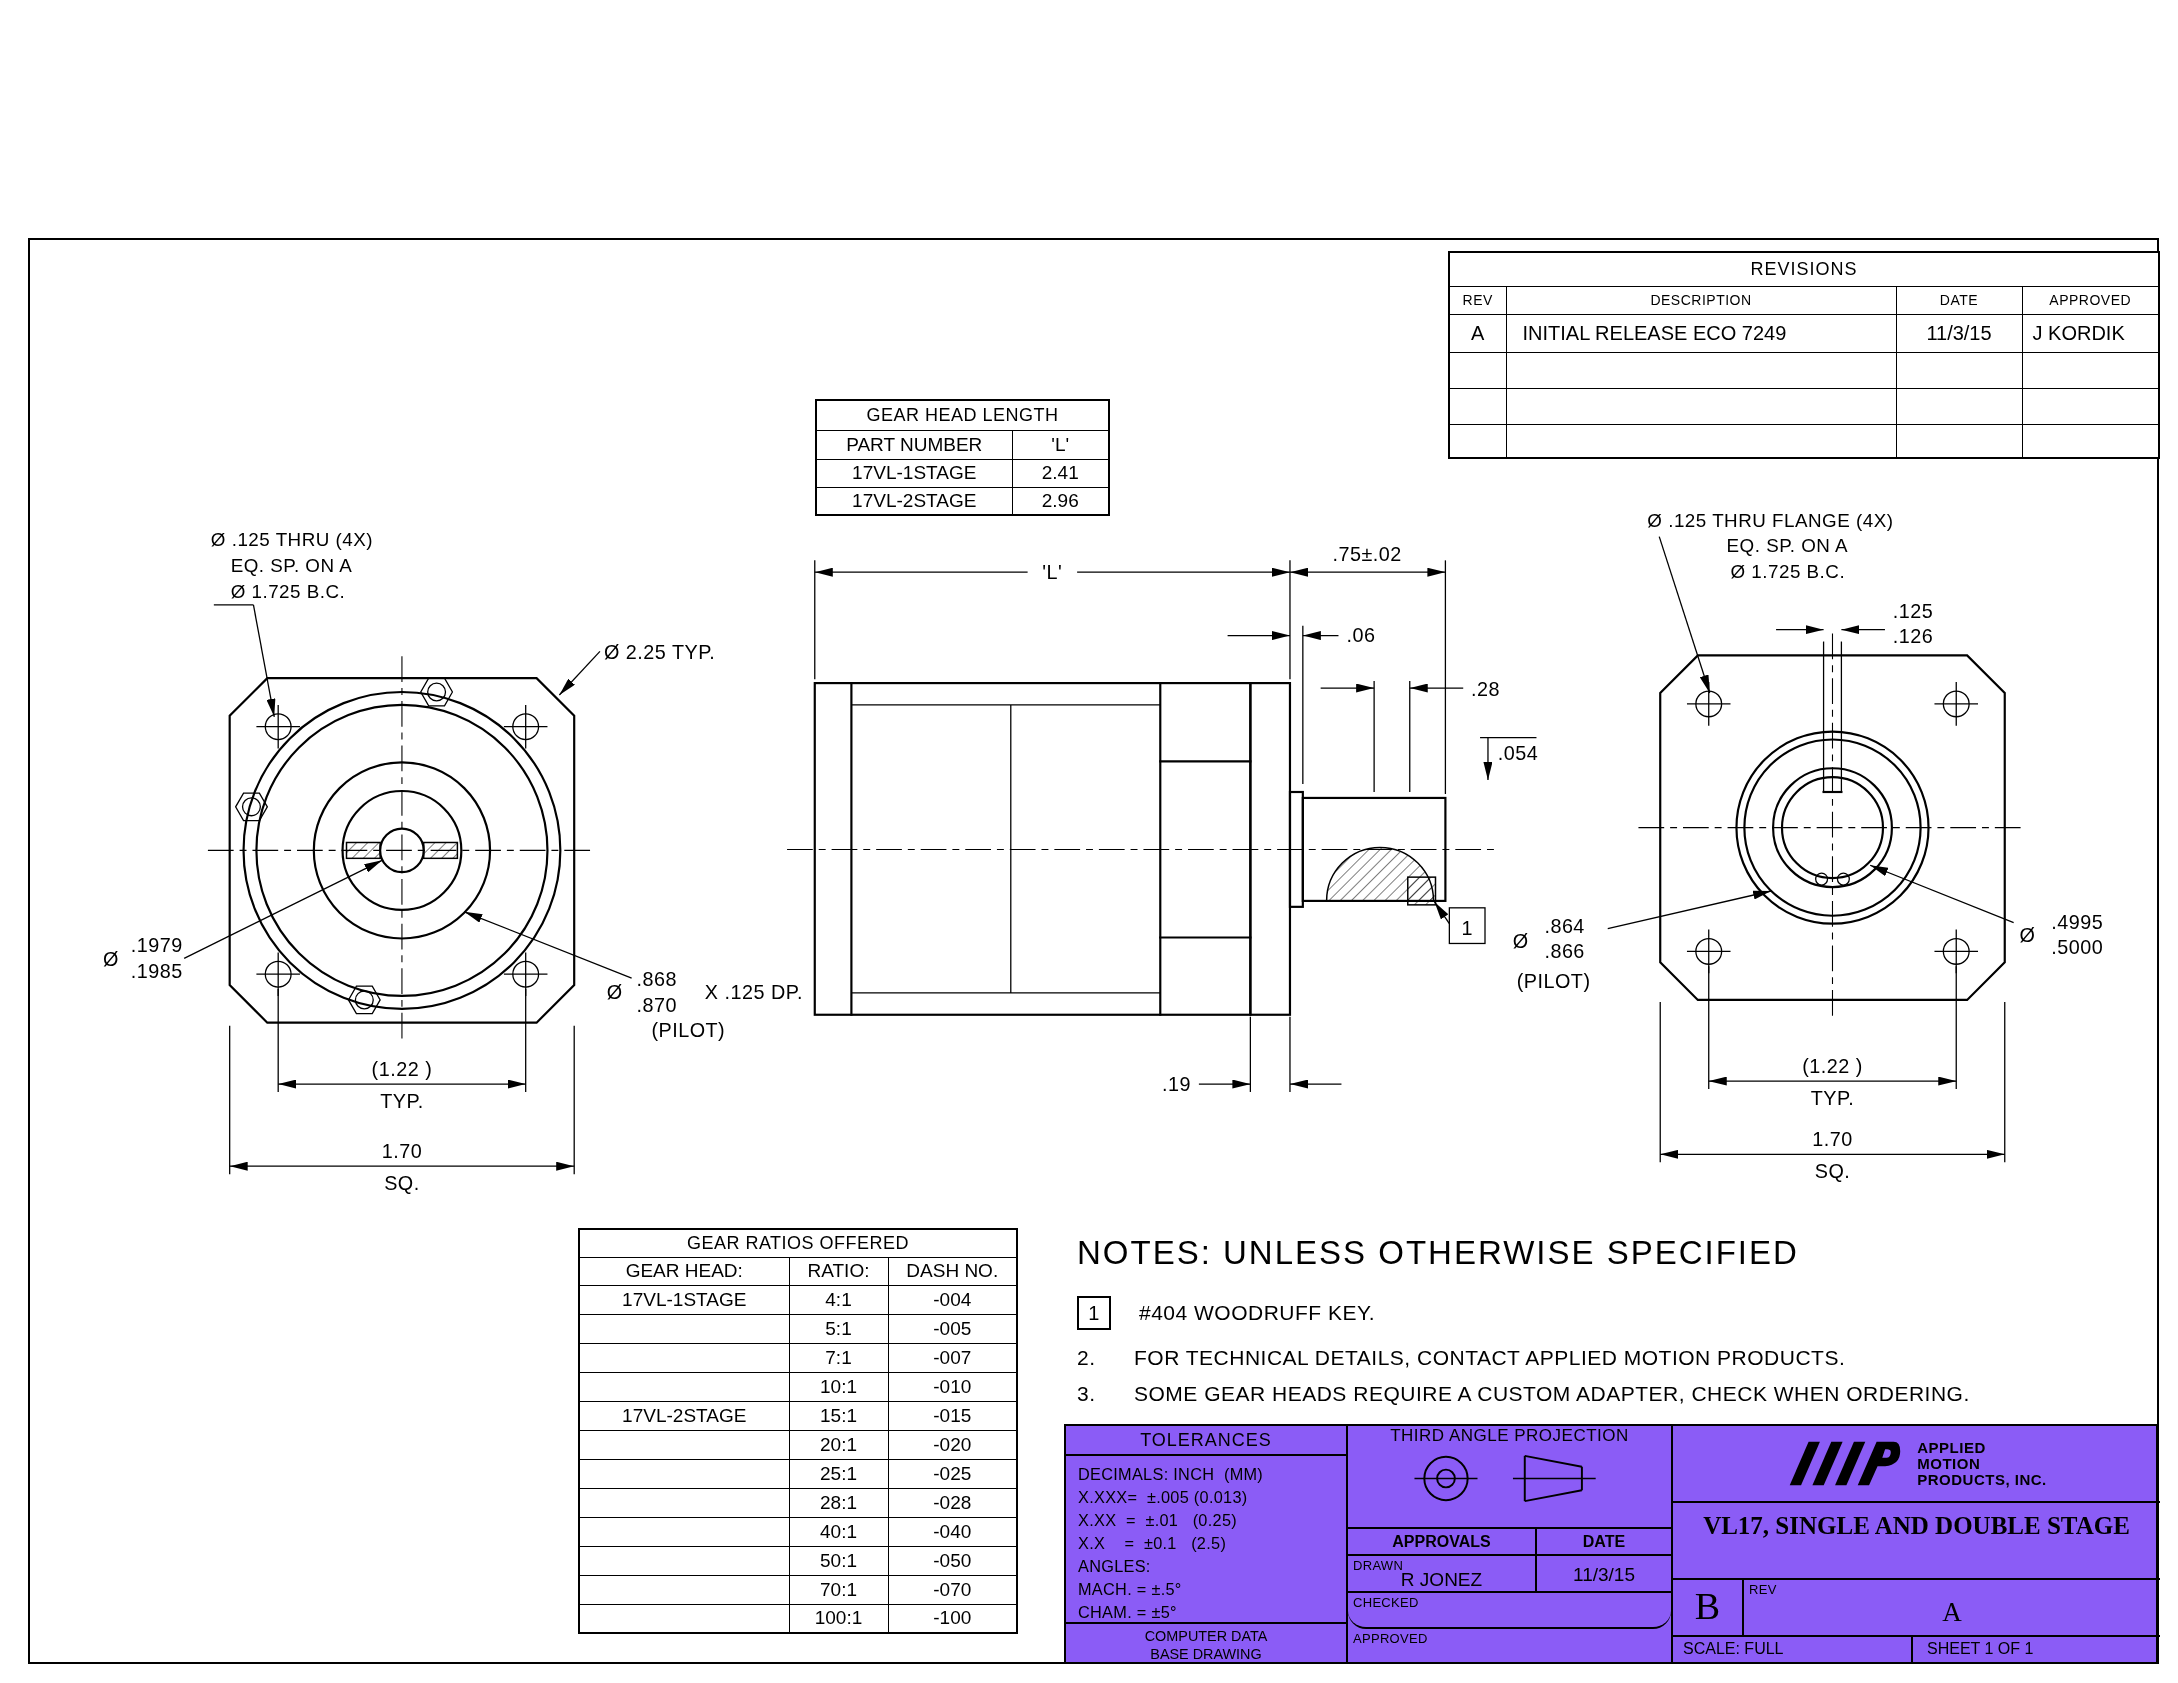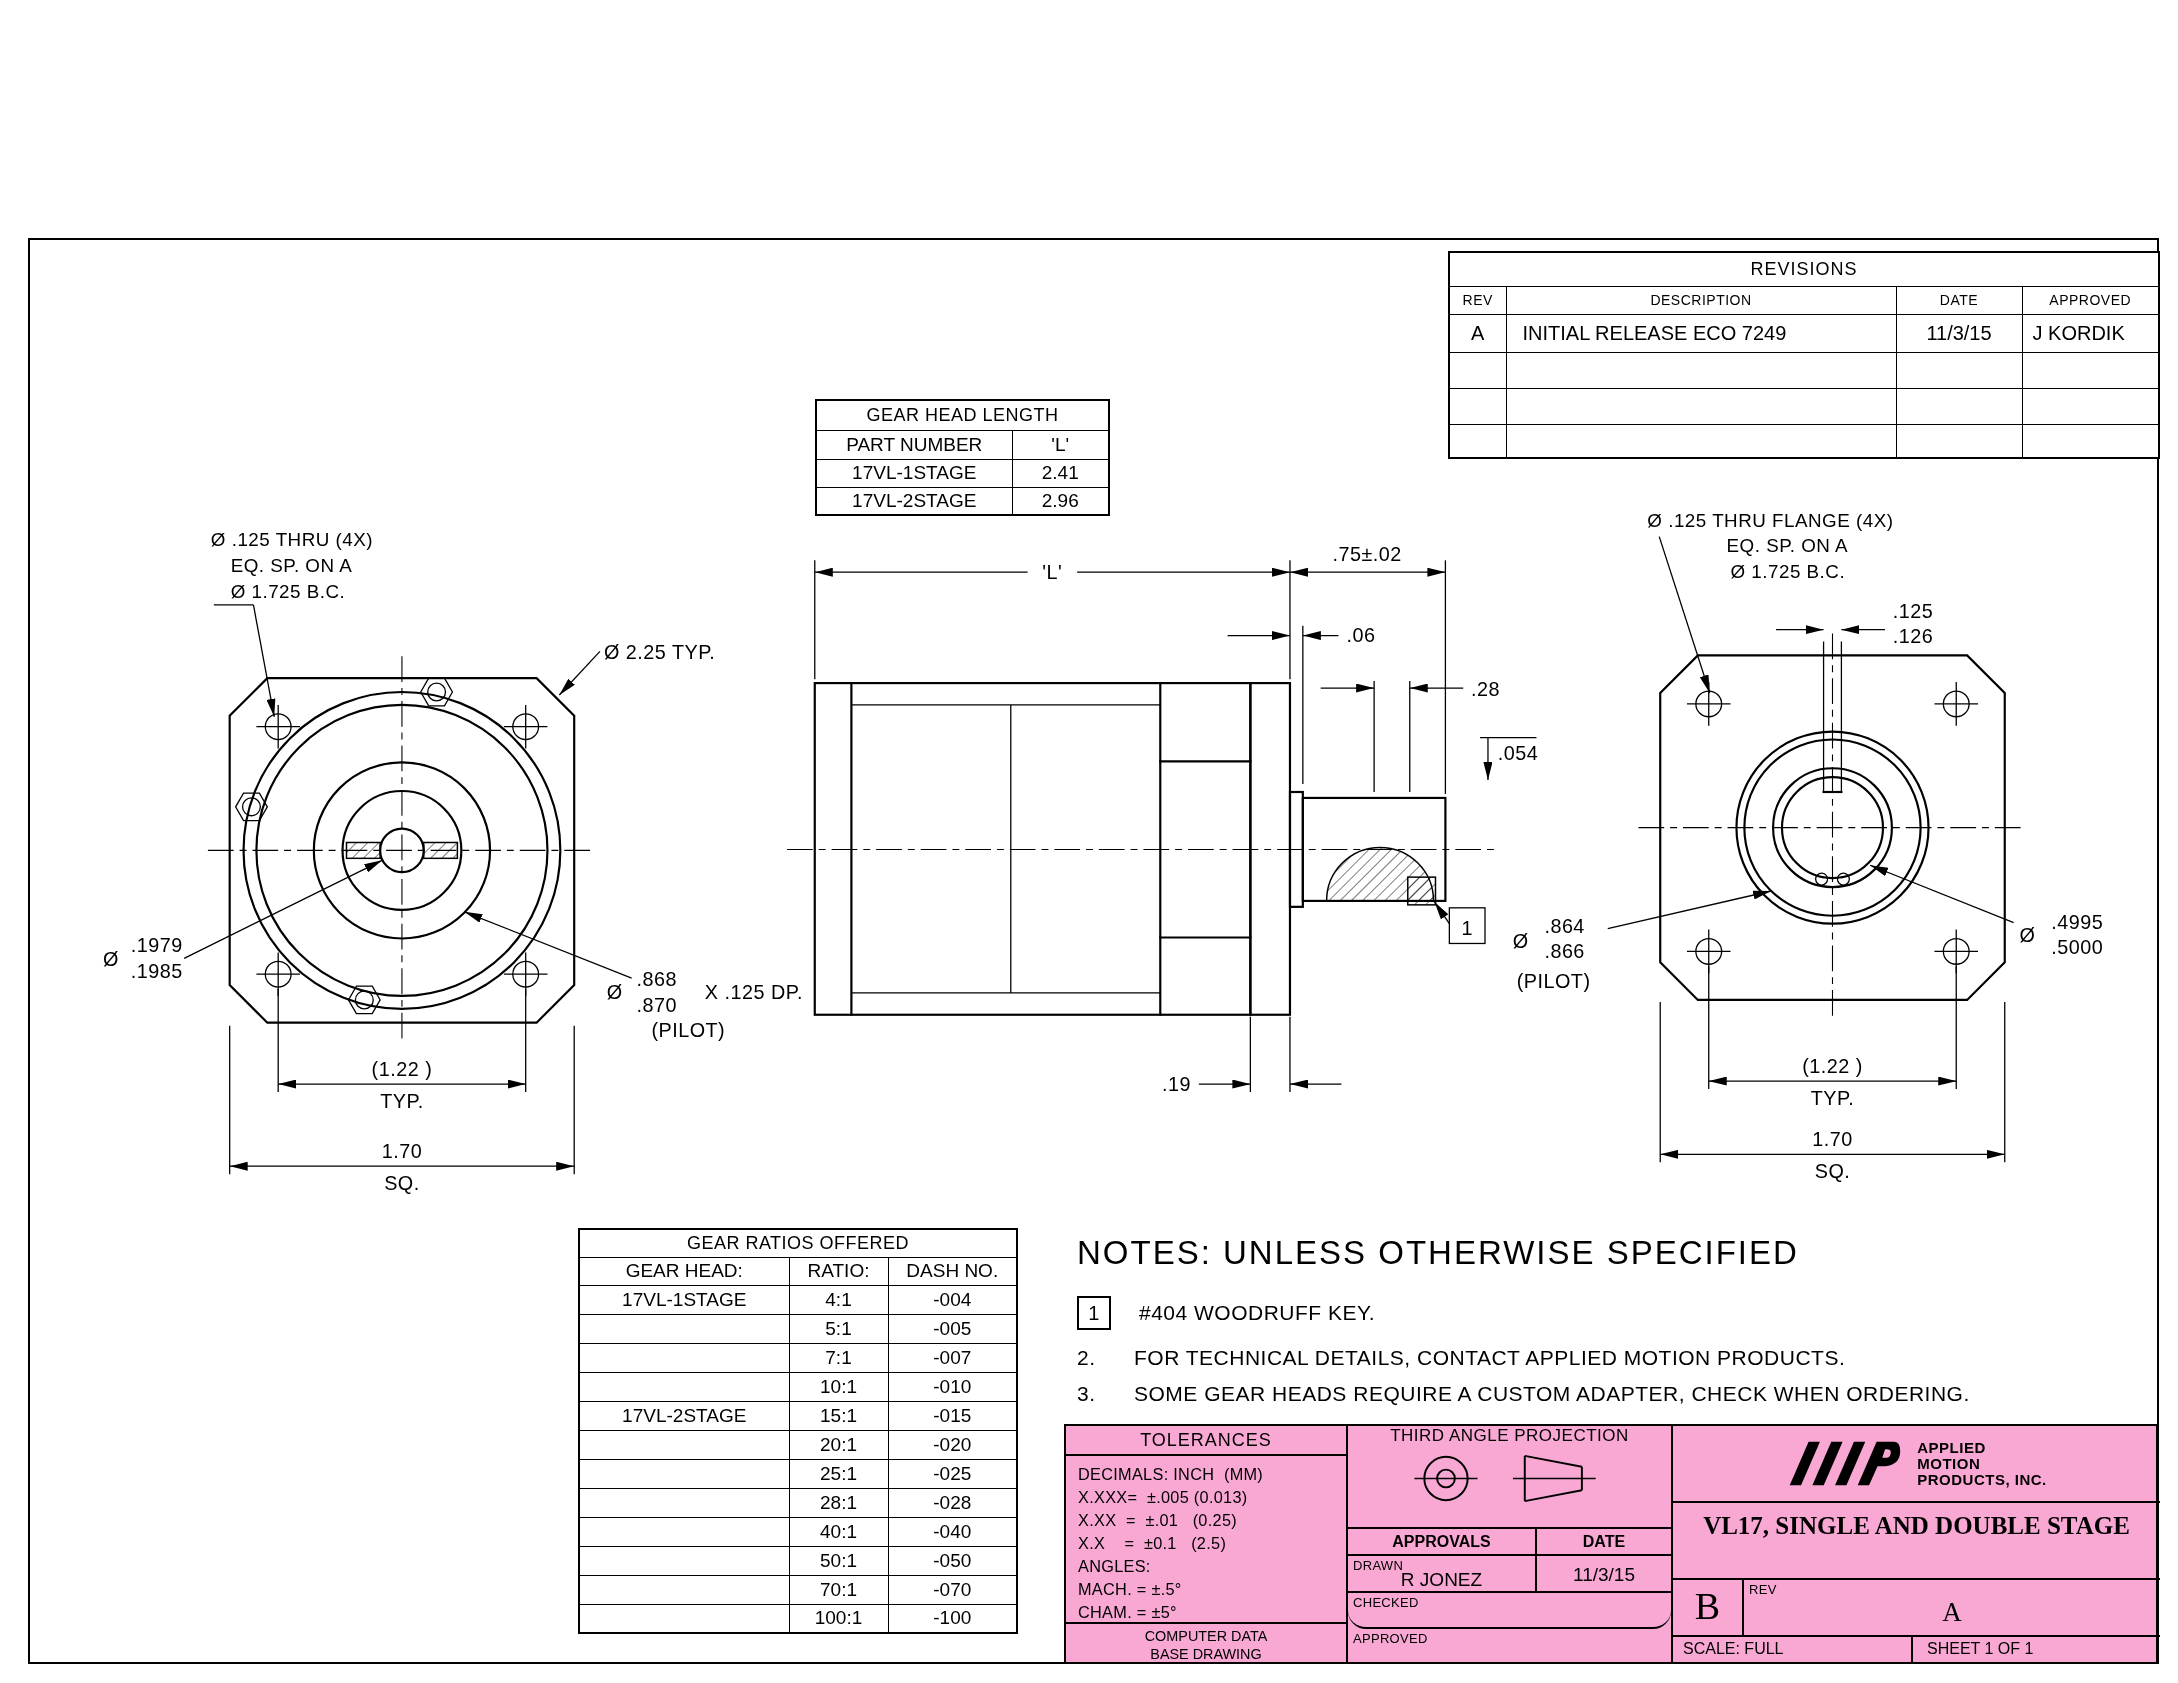--- a/index.html
+++ b/index.html
@@ -33,21 +33,21 @@
   .ratio-table{font-size:19px;}
   .ratio-table .cap{font-size:18px;letter-spacing:0.5px;}
 
   .notes{position:absolute;}
   .notes-title{font-size:33px;letter-spacing:2px;}
   .note-row{display:flex;align-items:center;font-size:21px;letter-spacing:0.5px;}
   .balloon-box{display:inline-flex;align-items:center;justify-content:center;
                width:30px;height:30px;border:2px solid #000;font-size:20px;margin-right:28px;flex:none;}
   .note-num{display:inline-block;width:57px;flex:none;}
 
-  .tblock{position:absolute;border:2.2px solid #000;box-sizing:border-box;background:#f9a8d4;}
+  .tblock{position:absolute;border:2.2px solid #000;box-sizing:border-box;background:#8b5cf6;}
   .tblock .cell{position:absolute;box-sizing:border-box;}
   .bR{border-right:2px solid #000;}
   .tol-title{height:28px;line-height:28px;text-align:center;font-size:18px;letter-spacing:1px;border-bottom:2px solid #000;}
   .tol-body{padding:7px 0 0 12px;font-size:16.3px;line-height:23px;letter-spacing:0.3px;}
   .tol-line{white-space:pre;}
   .tol-foot{position:absolute;left:0;right:0;bottom:0;height:40px;border-top:2px solid #000;
             text-align:center;font-size:14.4px;line-height:18px;padding-top:3px;box-sizing:border-box;}
   .proj{height:103px;border-bottom:2px solid #000;box-sizing:border-box;text-align:center;}
   .proj-title{font-size:17px;letter-spacing:0.5px;}
   .appr-head{height:27px;border-bottom:2px solid #000;box-sizing:border-box;display:flex;font-size:16px;font-weight:bold;}

